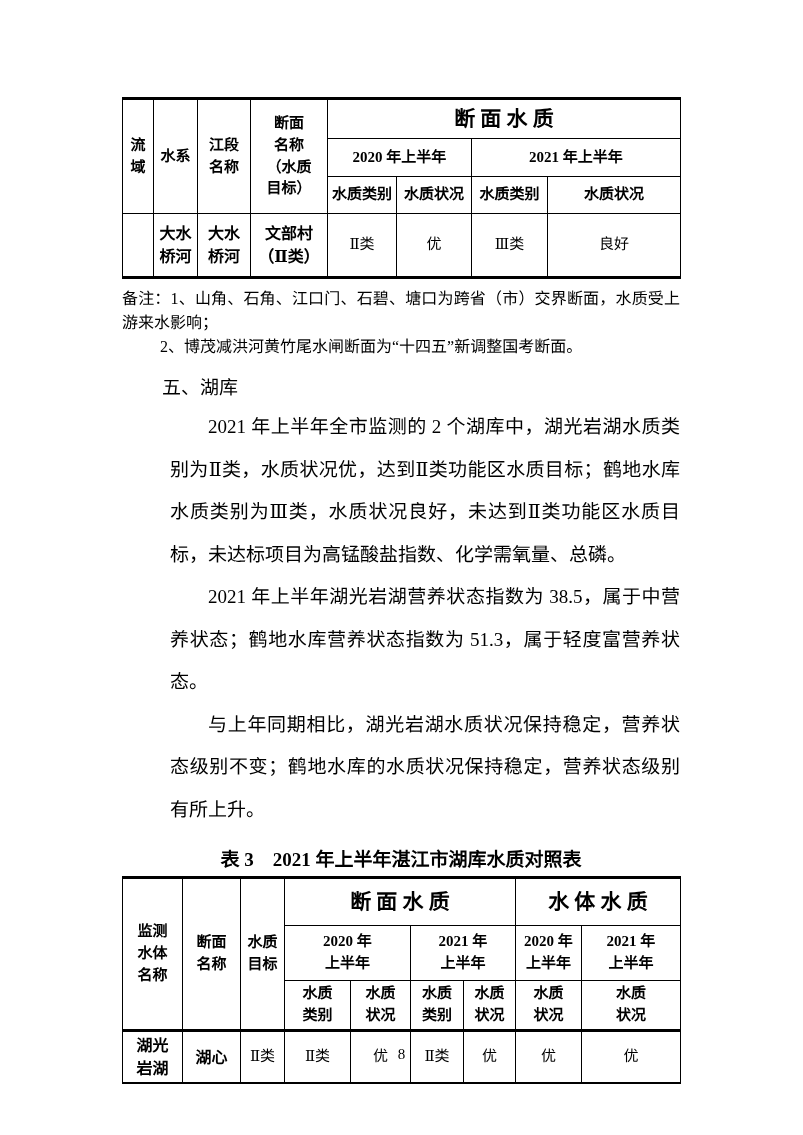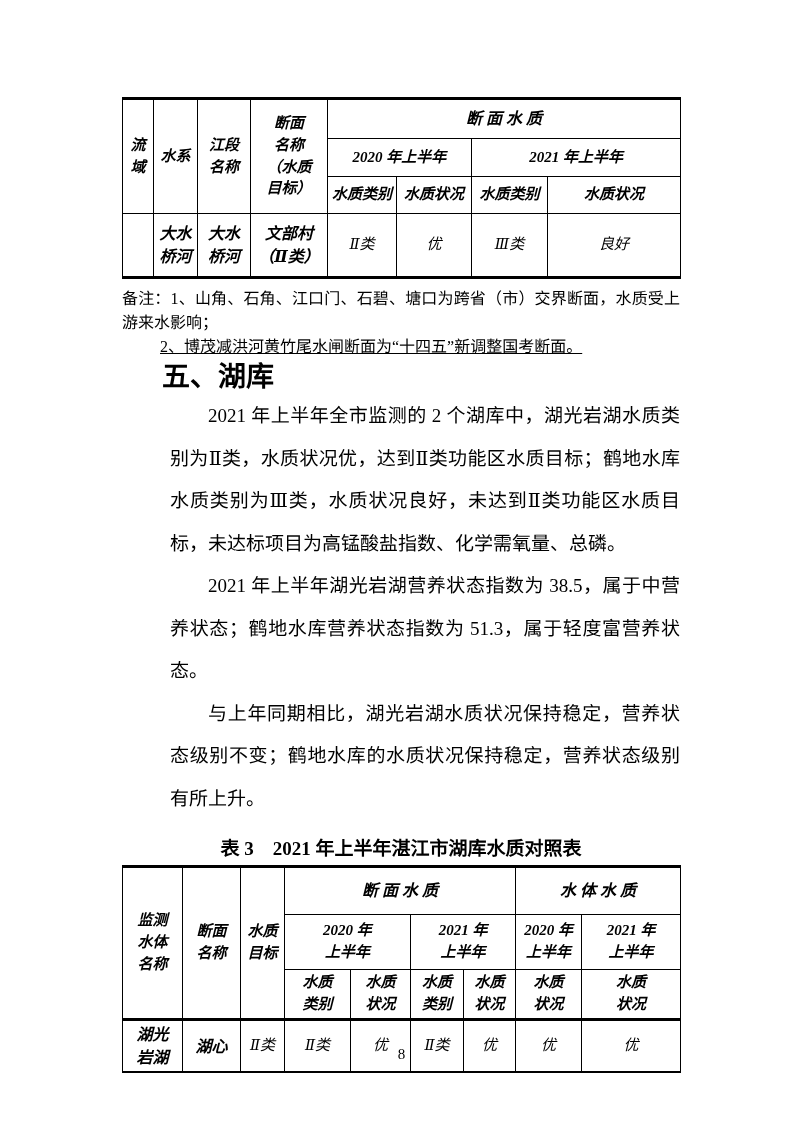--- a/index.html
+++ b/index.html
@@ -27,53 +27,52 @@
     width: 558px;
   }
   th, td {
     border: 1px solid #000;
     text-align: center;
     vertical-align: middle;
     padding: 2px 1px;
     font-size: 15px;
     line-height: 1.45;
     overflow: hidden;
-    font-style: italic;
   }
   th { font-weight: bold; }
   .ml { white-space: pre-line; }
 
   .t1 { margin-top: 97px; border-top: 3px solid #000; border-bottom: 3px solid #000; }
   .t1 .r1 { height: 40px; }
   .t1 .r2 { height: 38px; }
   .t1 .r3 { height: 37px; }
   .t1 .rd { height: 64px; }
   .t1 td.name { font-size: 16px; font-weight: bold; }
 
   .t3 { border-top: 3px solid #000; border-bottom: 2px solid #000; }
   .t3 .r1 { height: 48px; }
   .t3 .r2 { height: 55px; margin-top: 16px; }
   .t3 .r3 { height: 50px; }
   .t3 .rd { height: 51px; margin-top: 10px; }
   .t3 .hdr-bottom { border-bottom: 3px solid #000; }
   .t3 td.name { font-size: 16px; font-weight: bold; }
 
-  .group-head { font-size: 16px; }
+  .group-head { font-size: 21px; }
 
   
   .notes { margin-top: 8px; font-size: 16px; line-height: 24px; }
   .note-line1 { text-align: justify; }
-  .note-line2 { padding-left: 38px; text-decoration: underline; }
+  .note-line2 { padding-left: 38px; }
 
   
   .section-heading {
-    margin-top: 3px;
+    margin-top: 14px;
     padding-left: 40px;
-    font-size: 28px;
-    font-weight: bold;
+    font-size: 19px;
+    font-weight: normal;
     line-height: 30px;
   }
   .body-paragraphs { margin-top: 3px; margin-left: 48px; }
   .para {
     margin: 0;
     font-size: 19px;
     line-height: 42.5px;
     text-indent: 2em;
     text-align: justify;
   }

